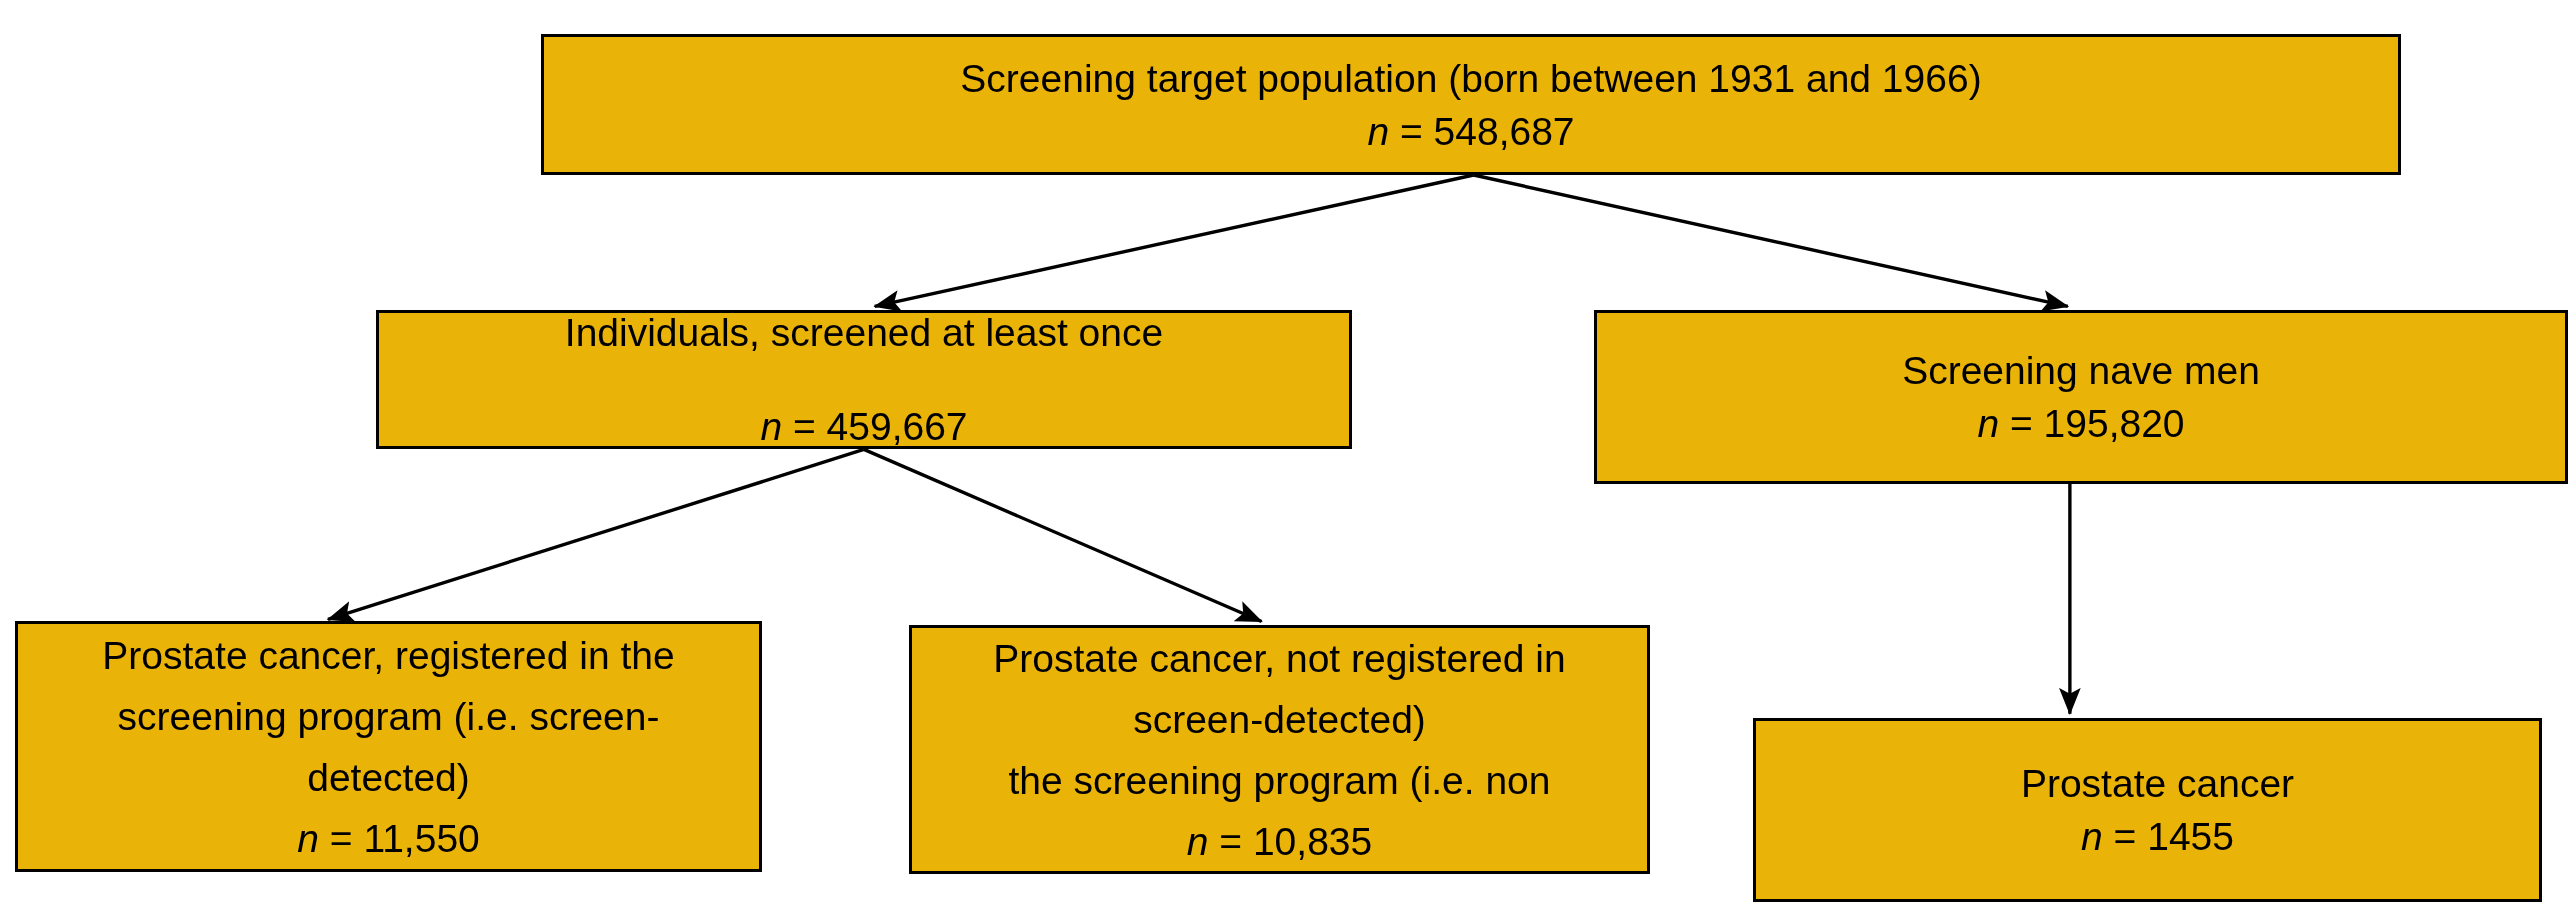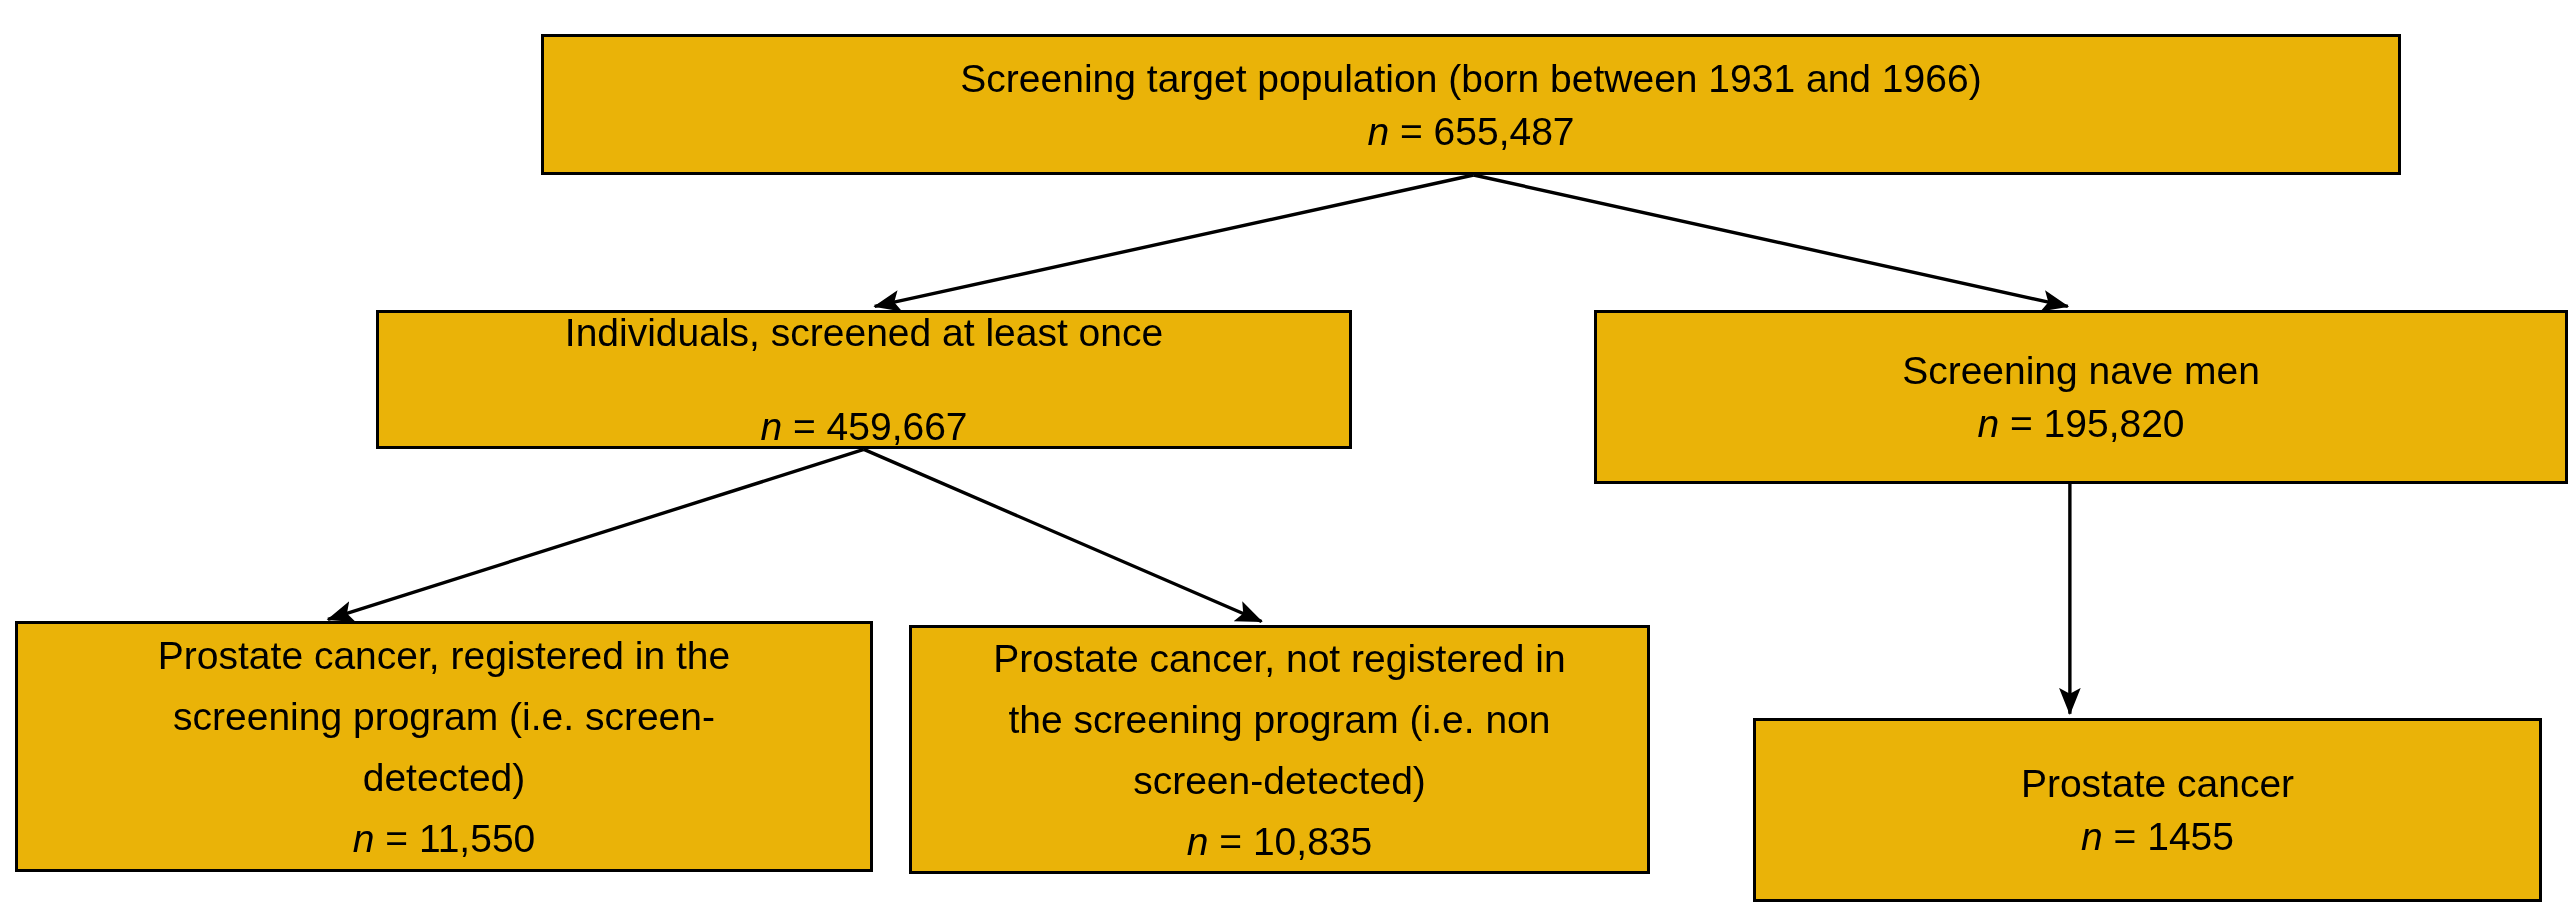--- a/index.html
+++ b/index.html
@@ -53,21 +53,21 @@
   }
   #node-screened-once {
     left: 376px;  top: 310px;  width: 976px; height: 139px;
     font-size: 39px; line-height: 53px; gap: 41px;
   }
   #node-naive-men {
     left: 1594px; top: 310px;  width: 974px; height: 174px;
     font-size: 39px; line-height: 53px;
   }
   #node-screen-detected {
-    left: 15px;   top: 621px;  width: 858px; height: 251px;
+    left: 15px;   top: 621px;  width: 747px; height: 251px;
     font-size: 39px; line-height: 61px;
     padding: 0 20.3px;
   }
   #node-non-screen-detected {
     left: 909px; top: 625px;  width: 741px; height: 249px;
     font-size: 39px; line-height: 61px;
     padding: 0 25px;
   }
   #node-naive-prostate-cancer {
     left: 1753px; top: 718px; width: 789px; height: 184px;
@@ -92,21 +92,21 @@
 
     <line x1="1275" y1="663" x2="484" y2="914" stroke="#000000" stroke-width="5" marker-end="url(#arrowhead)"></line>
 
     <line x1="1275" y1="663" x2="1862" y2="917" stroke="#000000" stroke-width="5" marker-end="url(#arrowhead)"></line>
 
     <line x1="3055" y1="663" x2="3055" y2="1053" stroke="#000000" stroke-width="5" marker-end="url(#arrowhead)"></line>
   </svg>
 
   <div class="node" id="node-target-population">
     <span class="line">Screening target population (born between 1931 and 1966)</span>
-    <span class="line"><i class="n-italic">n</i>&nbsp;<span>= 655,487</span></span>
+    <span class="line"><i class="n-italic">n</i>&nbsp;<span>= 548,687</span></span>
   </div>
 
   <div class="node" id="node-screened-once">
     <span class="line">Individuals, screened at least once</span>
     <span class="line"><i class="n-italic">n</i>&nbsp;<span>= 459,667</span></span>
   </div>
 
   <div class="node" id="node-naive-men">
     <span class="line">Screening nave men</span>
     <span class="line"><i class="n-italic">n</i>&nbsp;<span>= 195,820</span></span>
@@ -114,22 +114,22 @@
 
   <div class="node" id="node-screen-detected">
     <span class="line">Prostate cancer, registered in the</span>
     <span class="line">screening program (i.e. screen-</span>
     <span class="line">detected)</span>
     <span class="line"><i class="n-italic">n</i>&nbsp;<span>= 11,550</span></span>
   </div>
 
   <div class="node" id="node-non-screen-detected">
     <span class="line">Prostate cancer, not registered in</span>
+    <span class="line">screen-detected)</span>
     <span class="line">the screening program (i.e. non</span>
-    <span class="line">screen-detected)</span>
     <span class="line"><i class="n-italic">n</i>&nbsp;<span>= 10,835</span></span>
   </div>
 
   <div class="node" id="node-naive-prostate-cancer">
     <span class="line">Prostate cancer</span>
     <span class="line"><i class="n-italic">n</i>&nbsp;<span>= 1455</span></span>
   </div>
 
 </div>
 

